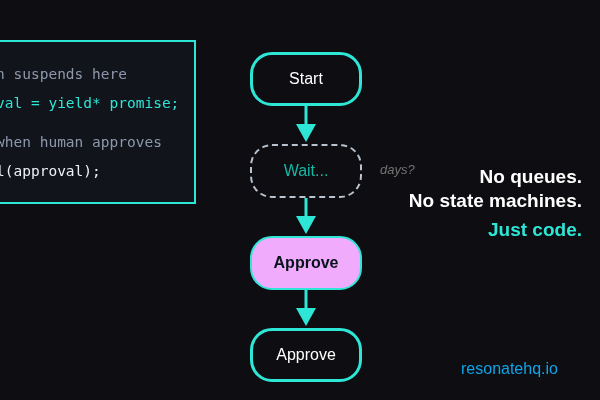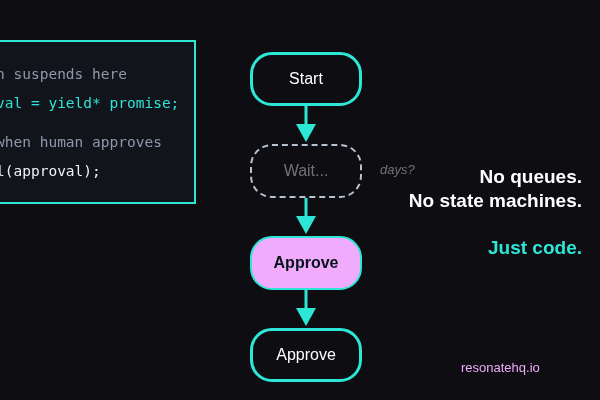--- a/index.html
+++ b/index.html
@@ -60,21 +60,21 @@
     border-radius: 22px;
   }
   .node-start, .node-resume {
     background: #0d0d12;
     border: 3px solid #2ee6d6;
     color: #ffffff;
   }
   .node-wait {
     background: #0d0d12;
     border: 2px dashed #b9c3cf;
-    color: #737373;
+    color: #14b8a6;
   }
   .node-approve {
     background: #f0abfc;
     border: 2px solid #2ee6d6;
     color: #06131a;
     font-weight: bold;
   }
   .connector {
     width: 112px;
     height: 38px;
@@ -92,37 +92,37 @@
   .pitch-line {
     font-size: 19px;
     font-weight: bold;
     color: #ffffff;
     white-space: nowrap;
   }
   .pitch-accent {
     font-size: 19px;
     font-weight: bold;
     color: #2ee6d6;
-    margin-top: 22px;
+    margin-top: 4px;
     white-space: nowrap;
   }
   .days-label {
     position: absolute;
     left: 380px;
     top: 162px;
     font-size: 13px;
     font-style: italic;
     color: #737373;
   }
   .footer {
     position: absolute;
     left: 461px;
     top: 360px;
-    font-size: 13px;
-    color: #f0abfc;
+    font-size: 16px;
+    color: #0ea5e9;
   }
 </style>
 </head>
 <body>
 
 <div class="stage">
 
   <div class="code-panel">
     <div class="code-line c-comment">// execution suspends here</div>
     <div class="code-line c-accent">const approval = yield* promise;</div>

